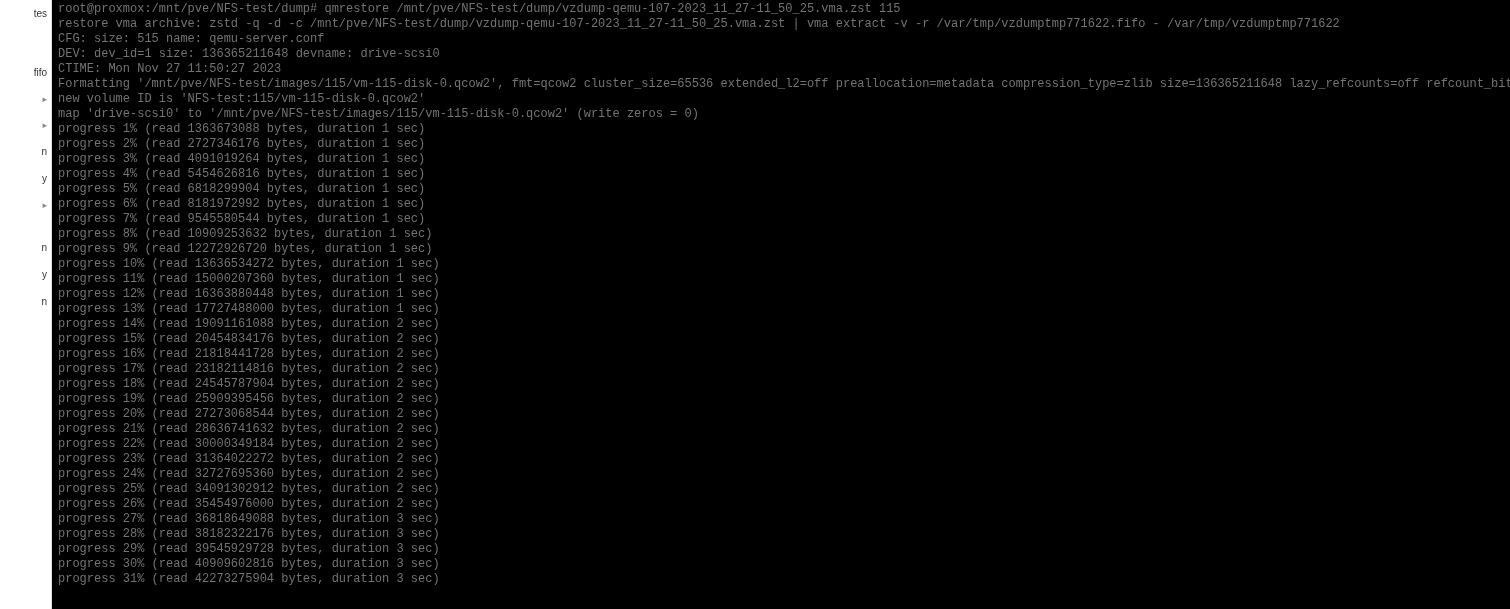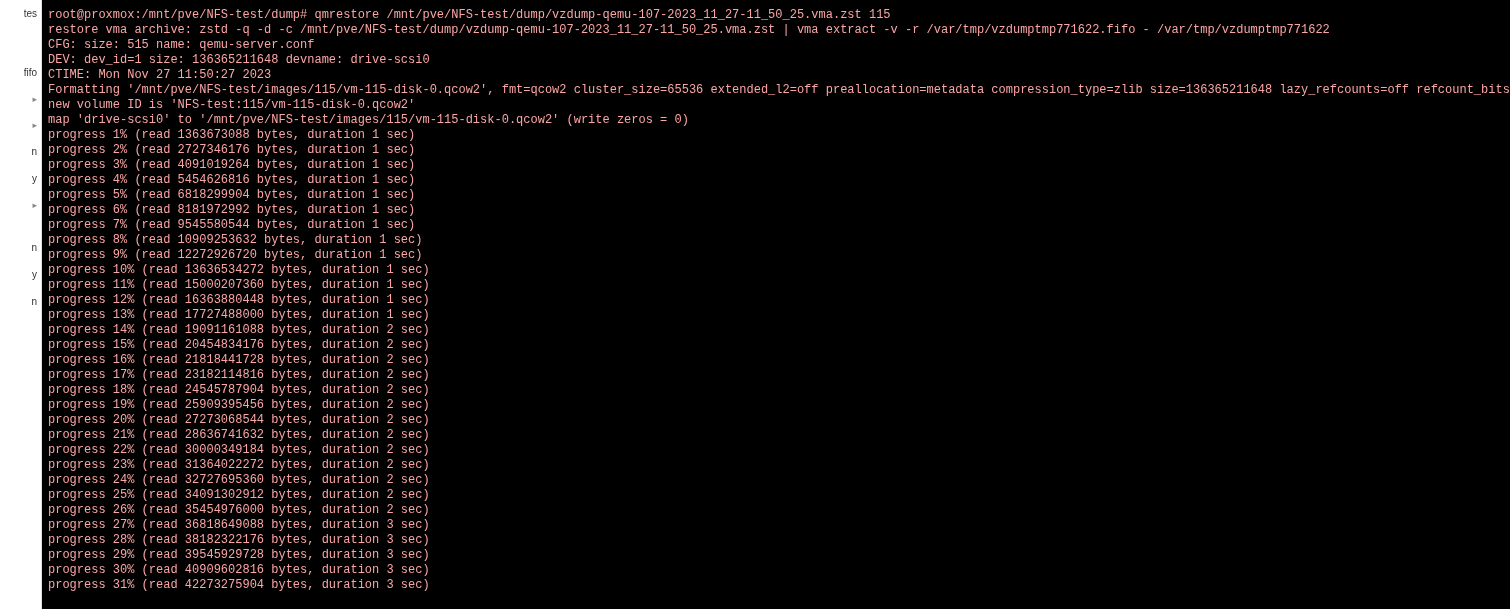--- a/index.html
+++ b/index.html
@@ -1,29 +1,29 @@
 <!DOCTYPE html>
 <html><head>
   <meta charset="utf-8">
   <style>
     * { margin: 0; padding: 0; box-sizing: border-box; }
     html, body { width: 1510px; height: 609px; overflow: hidden; background: #f4f4f4; font-family: Arial, sans-serif; }
     .app { display: flex; width: 100%; height: 100%; }
-    .sidebar { width: 42px; background: #ffffff; border-right: 1px solid #ddd; display: flex; flex-direction: column; font-size: 10px; color: #333; }
+    .sidebar { width: 52px; background: #ffffff; border-right: 1px solid #ddd; display: flex; flex-direction: column; font-size: 10px; color: #333; }
     .sidebar .item { padding: 8px 4px; display: flex; align-items: center; justify-content: flex-end; gap:4px; white-space: nowrap; overflow: hidden; }
     .sidebar .item-label { overflow: hidden; text-overflow: clip; }
     .sidebar .chevron { font-size: 9px; color: #888; }
     .terminal {
       flex: 1;
       background: #000000;
-      color: #fca5a5;
+      color: #737373;
       font-family: "Consolas", "Courier New", monospace;
       font-size: 12px;
       line-height: 15px;
-      padding: 8px 6px;
+      padding: 2px 6px;
       white-space: pre;
       overflow: hidden;
     }
     .terminal .line { white-space: pre; }
   </style>
 </head>
 <body>
 
 <div class="app">
   <div class="sidebar" id="sidebar">

